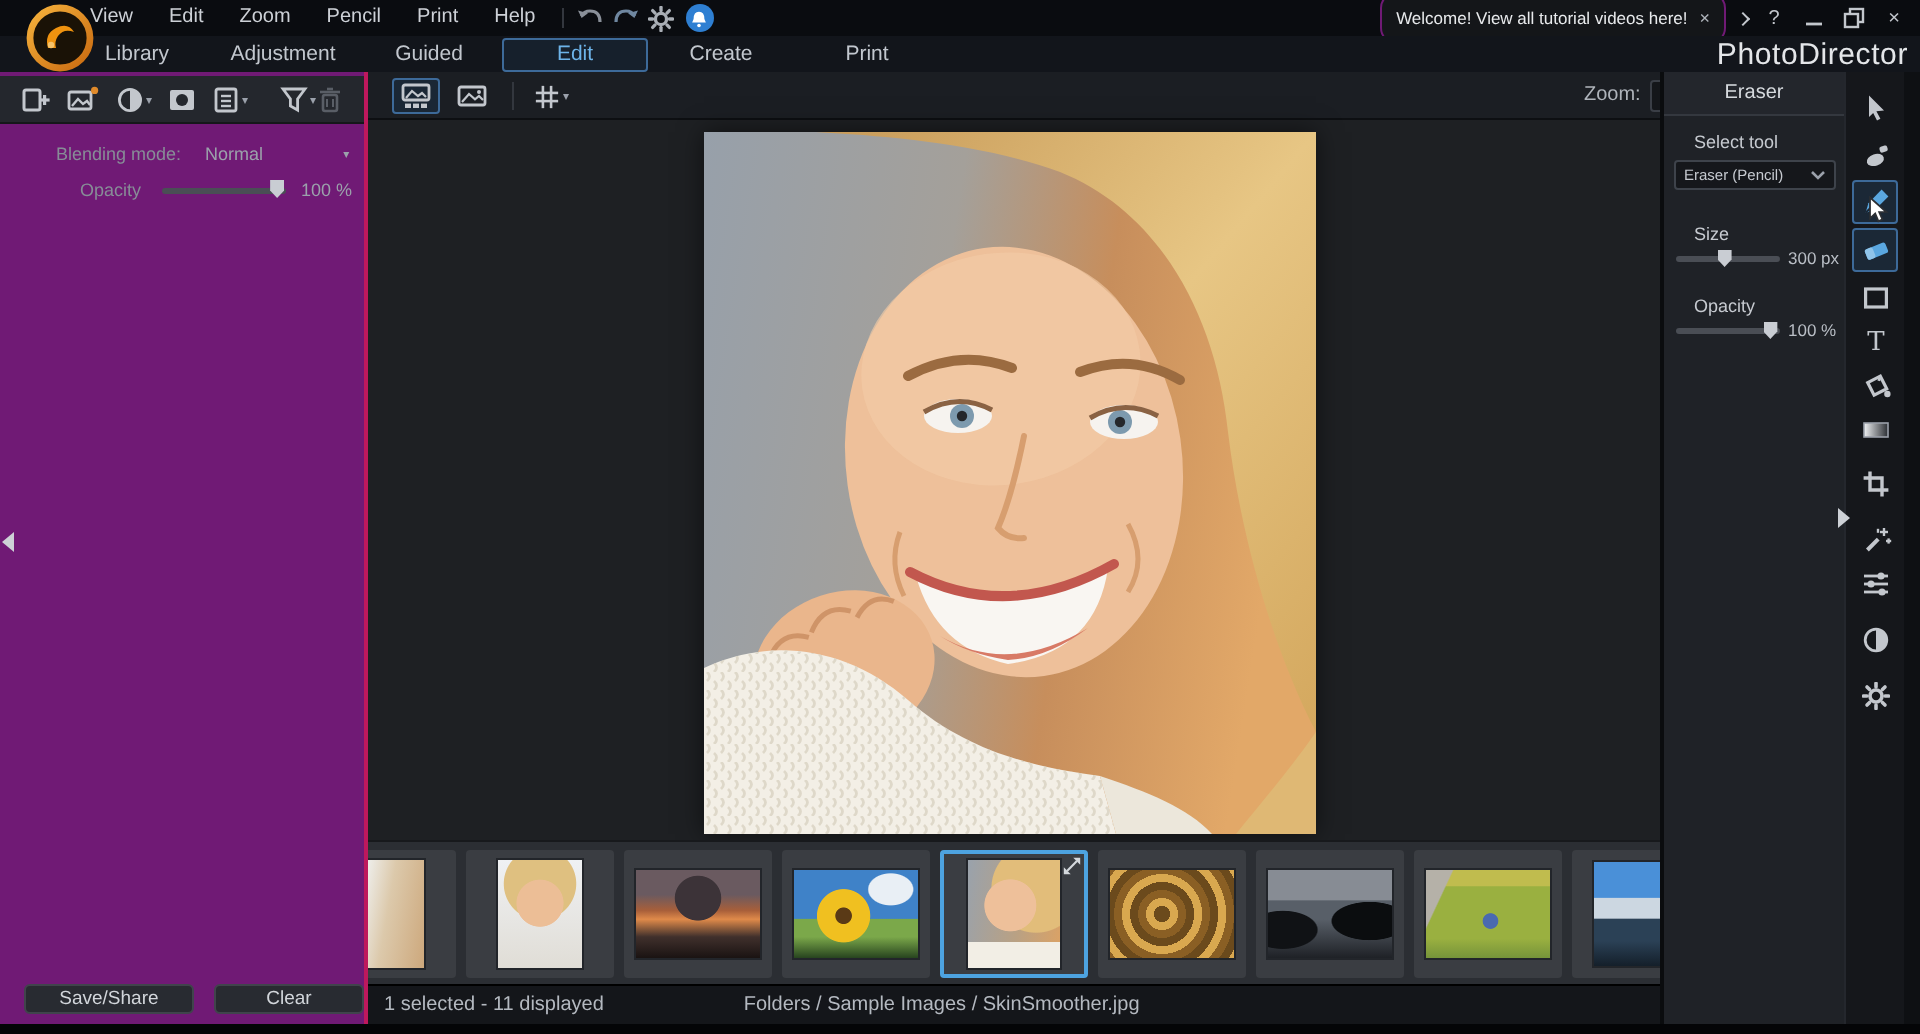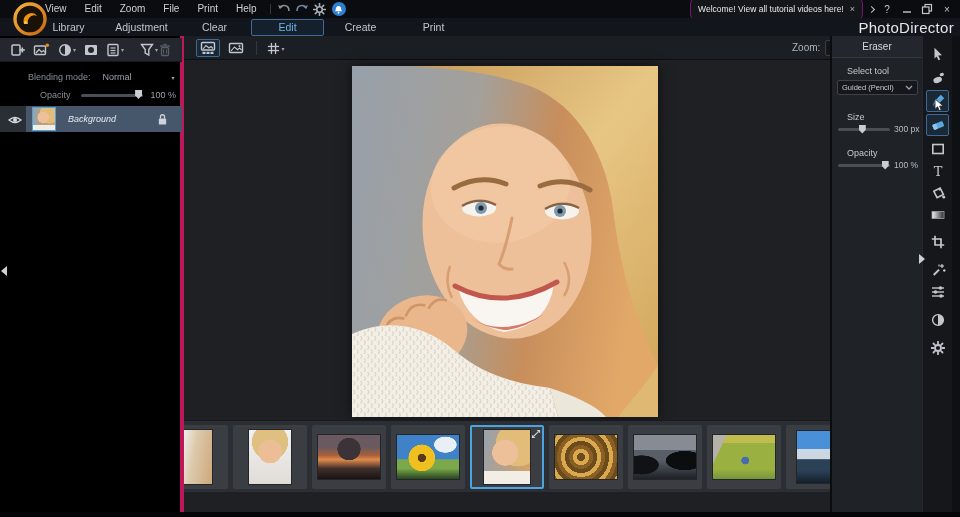--- a/index.html
+++ b/index.html
@@ -34,21 +34,21 @@
   .tabbar { position:absolute; left:0; top:18px; width:960px; height:18px; background:#12151b; }
   .tabs { position:absolute; left:32px; top:0; display:flex; height:18px; }
   .tab { width:73px; text-align:center; line-height:18px; font-size:10.5px; color:#c2c7ce; }
   .tab.active { color:#6db3e8; border:1px solid #3d6a99; border-radius:2px; background:#16202c;
                 line-height:15px; height:17px; margin-top:0.5px; }
   .app-title { position:absolute; right:6px; top:0; line-height:19px; font-size:15px;
                font-weight:400; color:#e4e6e9; letter-spacing:0.3px; }
 
   
   .layers-panel { position:absolute; left:0; top:36px; width:184px; height:476px;
-                  background:#000000; border-right:4px solid #be185d; }
+                  background:#701a75; border-right:2px solid #be185d; }
   .lp-toolbar { position:absolute; left:0; top:2px; width:182px; height:24px; background:#24272d;
                 border-bottom:1px solid #15171a; display:flex; align-items:center; padding-left:8px; gap:4px; }
   .lp-btn { display:flex; align-items:center; color:#c3c7cd; padding:2px 2px; }
   .lp-trash { position:absolute; right:8px; color:#595e66; }
   .ddv { font-size:6px; color:#9ba1ab; margin-left:1px; }
   .lp-row { position:absolute; left:0; width:182px; display:flex; align-items:center; }
   .lp-label { font-size:9px; color:#878d97; }
   .lp-value { font-size:9px; color:#9ba1ab; }
   .slider { position:relative; height:3px; background:#4a4e55; border-radius:2px; }
   .slider .thumb { position:absolute; top:-3.5px; width:7px; height:9px; background:#c9cdd3;
@@ -376,21 +376,21 @@
           </defs>
         <circle cx="17" cy="17" r="15" fill="#1a1206" stroke="url(#ringg)" stroke-width="3.4"></circle>
         <path d="M11,22 q-2,-7 4,-10 q6,-3 9,2 q-5,-2 -8,2 q-2,3 -1,6 z" fill="#f0930f"></path>
         <circle cx="12.5" cy="20.5" r="1.6" fill="#f6c36a"></circle>
       </svg>
     </div>
     <nav class="menubar">
       <span class="menu-item">View</span>
       <span class="menu-item">Edit</span>
       <span class="menu-item">Zoom</span>
-      <span class="menu-item">File</span>
+      <span class="menu-item">Pencil</span>
       <span class="menu-item">Print</span>
       <span class="menu-item">Help</span>
     </nav>
     <span class="tb-sep"></span>
     <span class="tb-ic" style="color:#8a9099">
         <svg class="icon" width="14" height="14">
           <use href="#i-undo"></use>
         </svg>
       </span>
     <span class="tb-ic" style="color:#6f87a0">
@@ -422,21 +422,21 @@
             <use href="#i-restore"></use>
           </svg></span>
       <span class="winbtn">×</span>
     </div>
   </header>
 
   <div class="tabbar dots">
     <div class="tabs">
       <span class="tab">Library</span>
       <span class="tab">Adjustment</span>
-      <span class="tab">Clear</span>
+      <span class="tab">Guided</span>
       <span class="tab active">Edit</span>
       <span class="tab">Create</span>
       <span class="tab">Print</span>
     </div>
     <span class="app-title">PhotoDirector</span>
   </div>
 
   <aside class="layers-panel dots">
     <div class="lp-toolbar">
       <span class="lp-btn">
@@ -486,32 +486,25 @@
     </div>
 
     <div class="lp-row" style="top:52px; height:14px;">
       <span class="lp-label" style="margin-left:40px">Opacity</span>
       <span class="slider" style="margin-left:10px; width:62px;">
         <span class="thumb" style="left:88%"></span>
       </span>
       <span class="lp-value" style="margin-left:8px">100 %</span>
     </div>
 
-    <div class="layer-row">
-      <span class="layer-sel"></span>
-      <span class="layer-eye"><svg class="icon" width="14" height="10">
-            <use href="#i-eye"></use>
-          </svg></span>
-      <span class="layer-thumb mini-portrait"></span>
-      <span class="layer-name">Background</span>
-      <span class="layer-lock"><svg class="icon" width="11" height="13">
-            <use href="#i-lock"></use>
-          </svg></span>
-    </div>
-
+
+    <div class="lp-buttons">
+      <span class="panel-btn" style="width:86px">Save/Share</span>
+      <span class="panel-btn" style="width:76px">Clear</span>
+    </div>
   </aside>
   <span class="edge-arrow-left"></span>
 
   <main class="center">
     <div class="c-toolbar">
       <span class="ct-btn active" style="left:12px; width:24px;">
           <svg class="icon" width="16" height="14">
             <use href="#i-picstrip"></use>
           </svg>
         </span>
@@ -631,27 +624,31 @@
           <span class="ph land t-sea"></span>
         </div>
       <div class="cell" style="left:523px">
           <span class="ph land t-bike"></span>
         </div>
       <div class="cell" style="left:602px">
           <span class="ph t-lake" style="width:54px;height:54px"></span>
         </div>
     </div>
 
+    <div class="statusbar">
+      <span class="sb-sel">1 selected - 11 displayed</span>
+      <span class="sb-path">Folders / Sample Images / SkinSmoother.jpg</span>
+    </div>
   </main>
 
   <aside class="settings-panel dots">
     <div class="sp-header">Eraser</div>
     <span class="sp-label" style="top:30px">Select tool</span>
     <div class="sp-dd">
-      <span class="val">Guided (Pencil)</span>
+      <span class="val">Eraser (Pencil)</span>
       <svg class="icon" width="8" height="5" style="color:#9ba1ab">
           <use href="#i-chevd"></use>
         </svg>
     </div>
     <span class="sp-label" style="top:76px">Size</span>
     <span class="slider" style="position:absolute; left:6px; top:92px; width:52px;">
       <span class="thumb" style="left:40%"></span>
     </span>
     <span class="sp-val" style="left:62px; top:88px;">300 px</span>
     <span class="sp-label" style="top:112px">Opacity</span>

